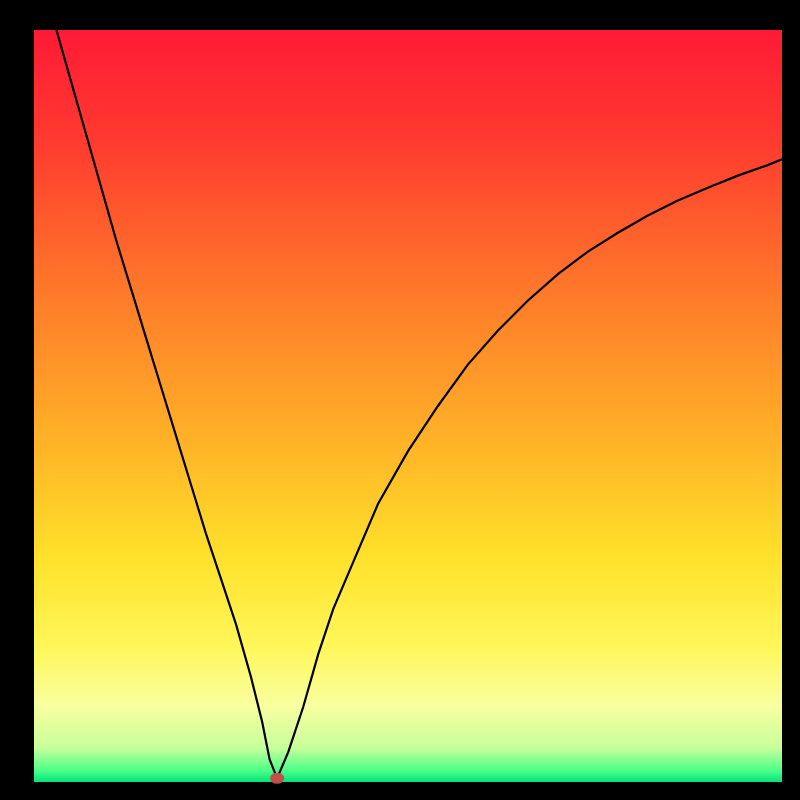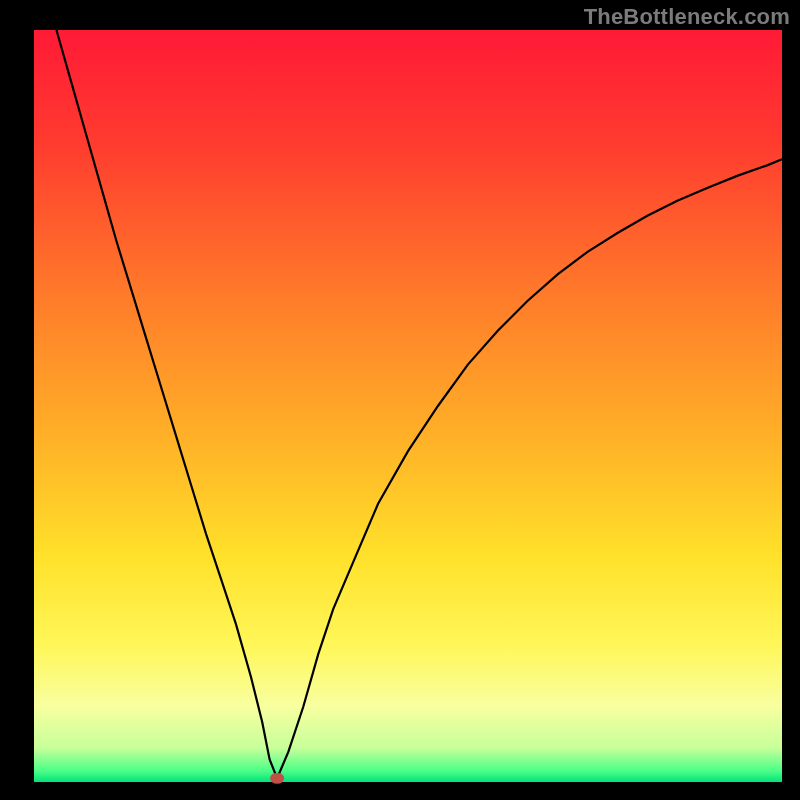--- a/index.html
+++ b/index.html
@@ -30,21 +30,20 @@
   svg {
     position: absolute;
     top: 0;
     left: 0;
   }
 </style>
 </head>
 <body>
 
 <div class="frame">
-  <div class="watermark">TheBottleneck.com</div>
   <svg id="chart-svg" width="800" height="800" viewBox="0 0 800 800">
     <defs>
       <linearGradient id="bgGrad" x1="0" y1="0" x2="0" y2="1">
           <stop offset="0%" stop-color="#ff1a36"></stop>
           <stop offset="15%" stop-color="#ff3b2f"></stop>
           <stop offset="35%" stop-color="#ff7a2a"></stop>
           <stop offset="55.00000000000001%" stop-color="#ffb327"></stop>
           <stop offset="70%" stop-color="#ffe12a"></stop>
           <stop offset="82%" stop-color="#fff75a"></stop>
           <stop offset="90%" stop-color="#f8ffa0"></stop>

